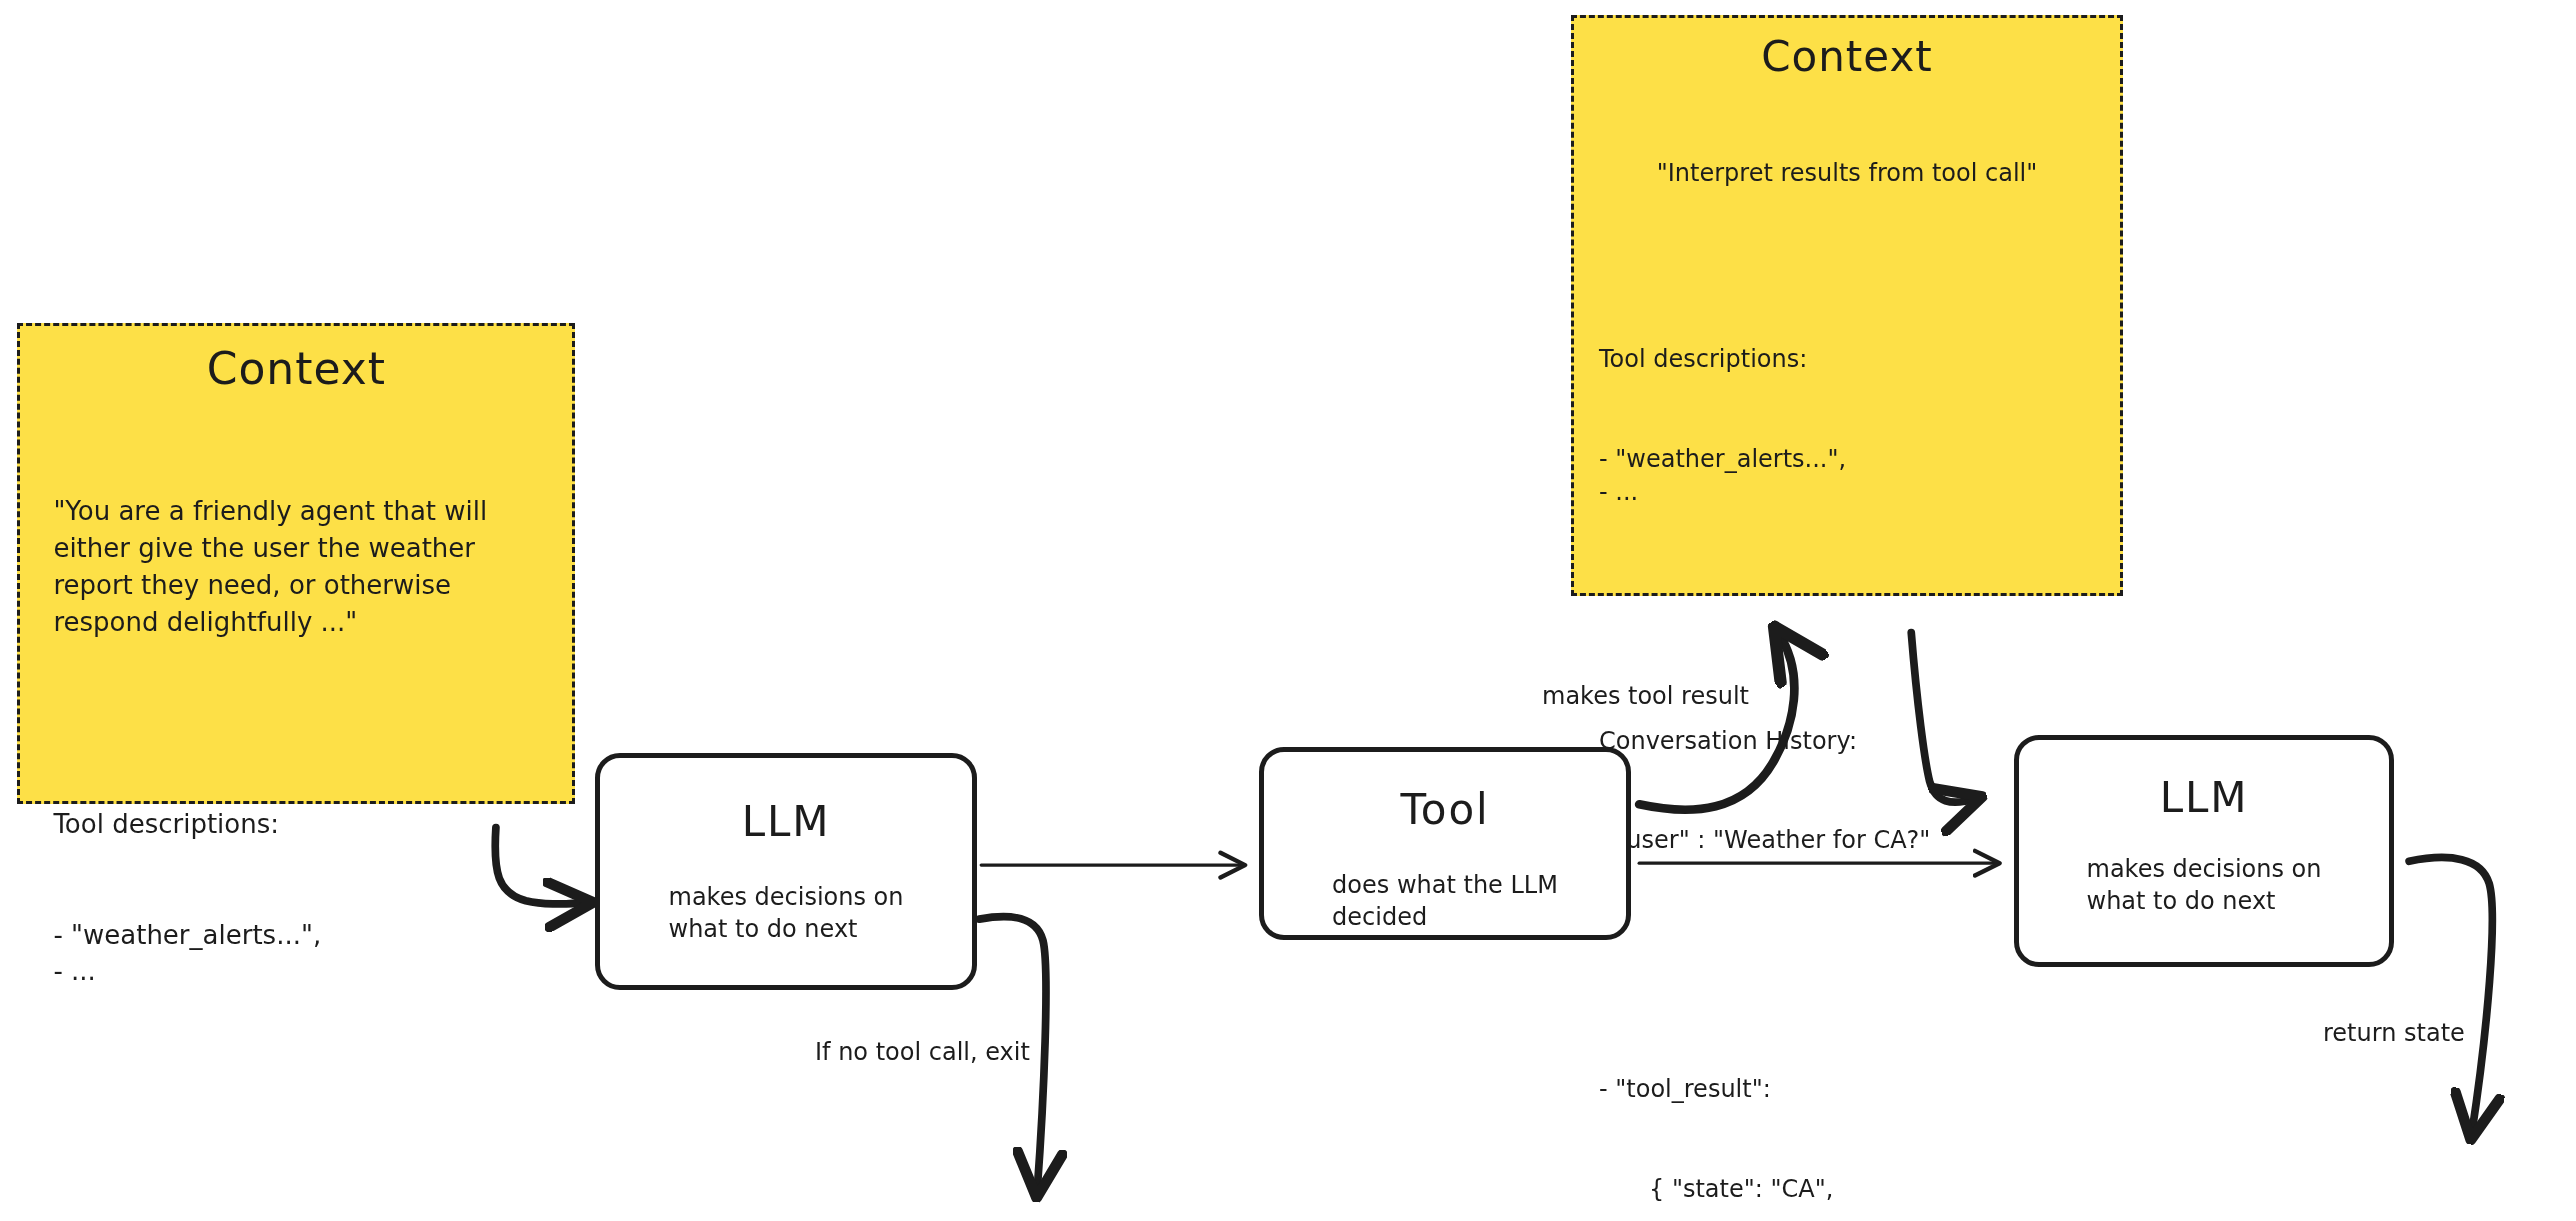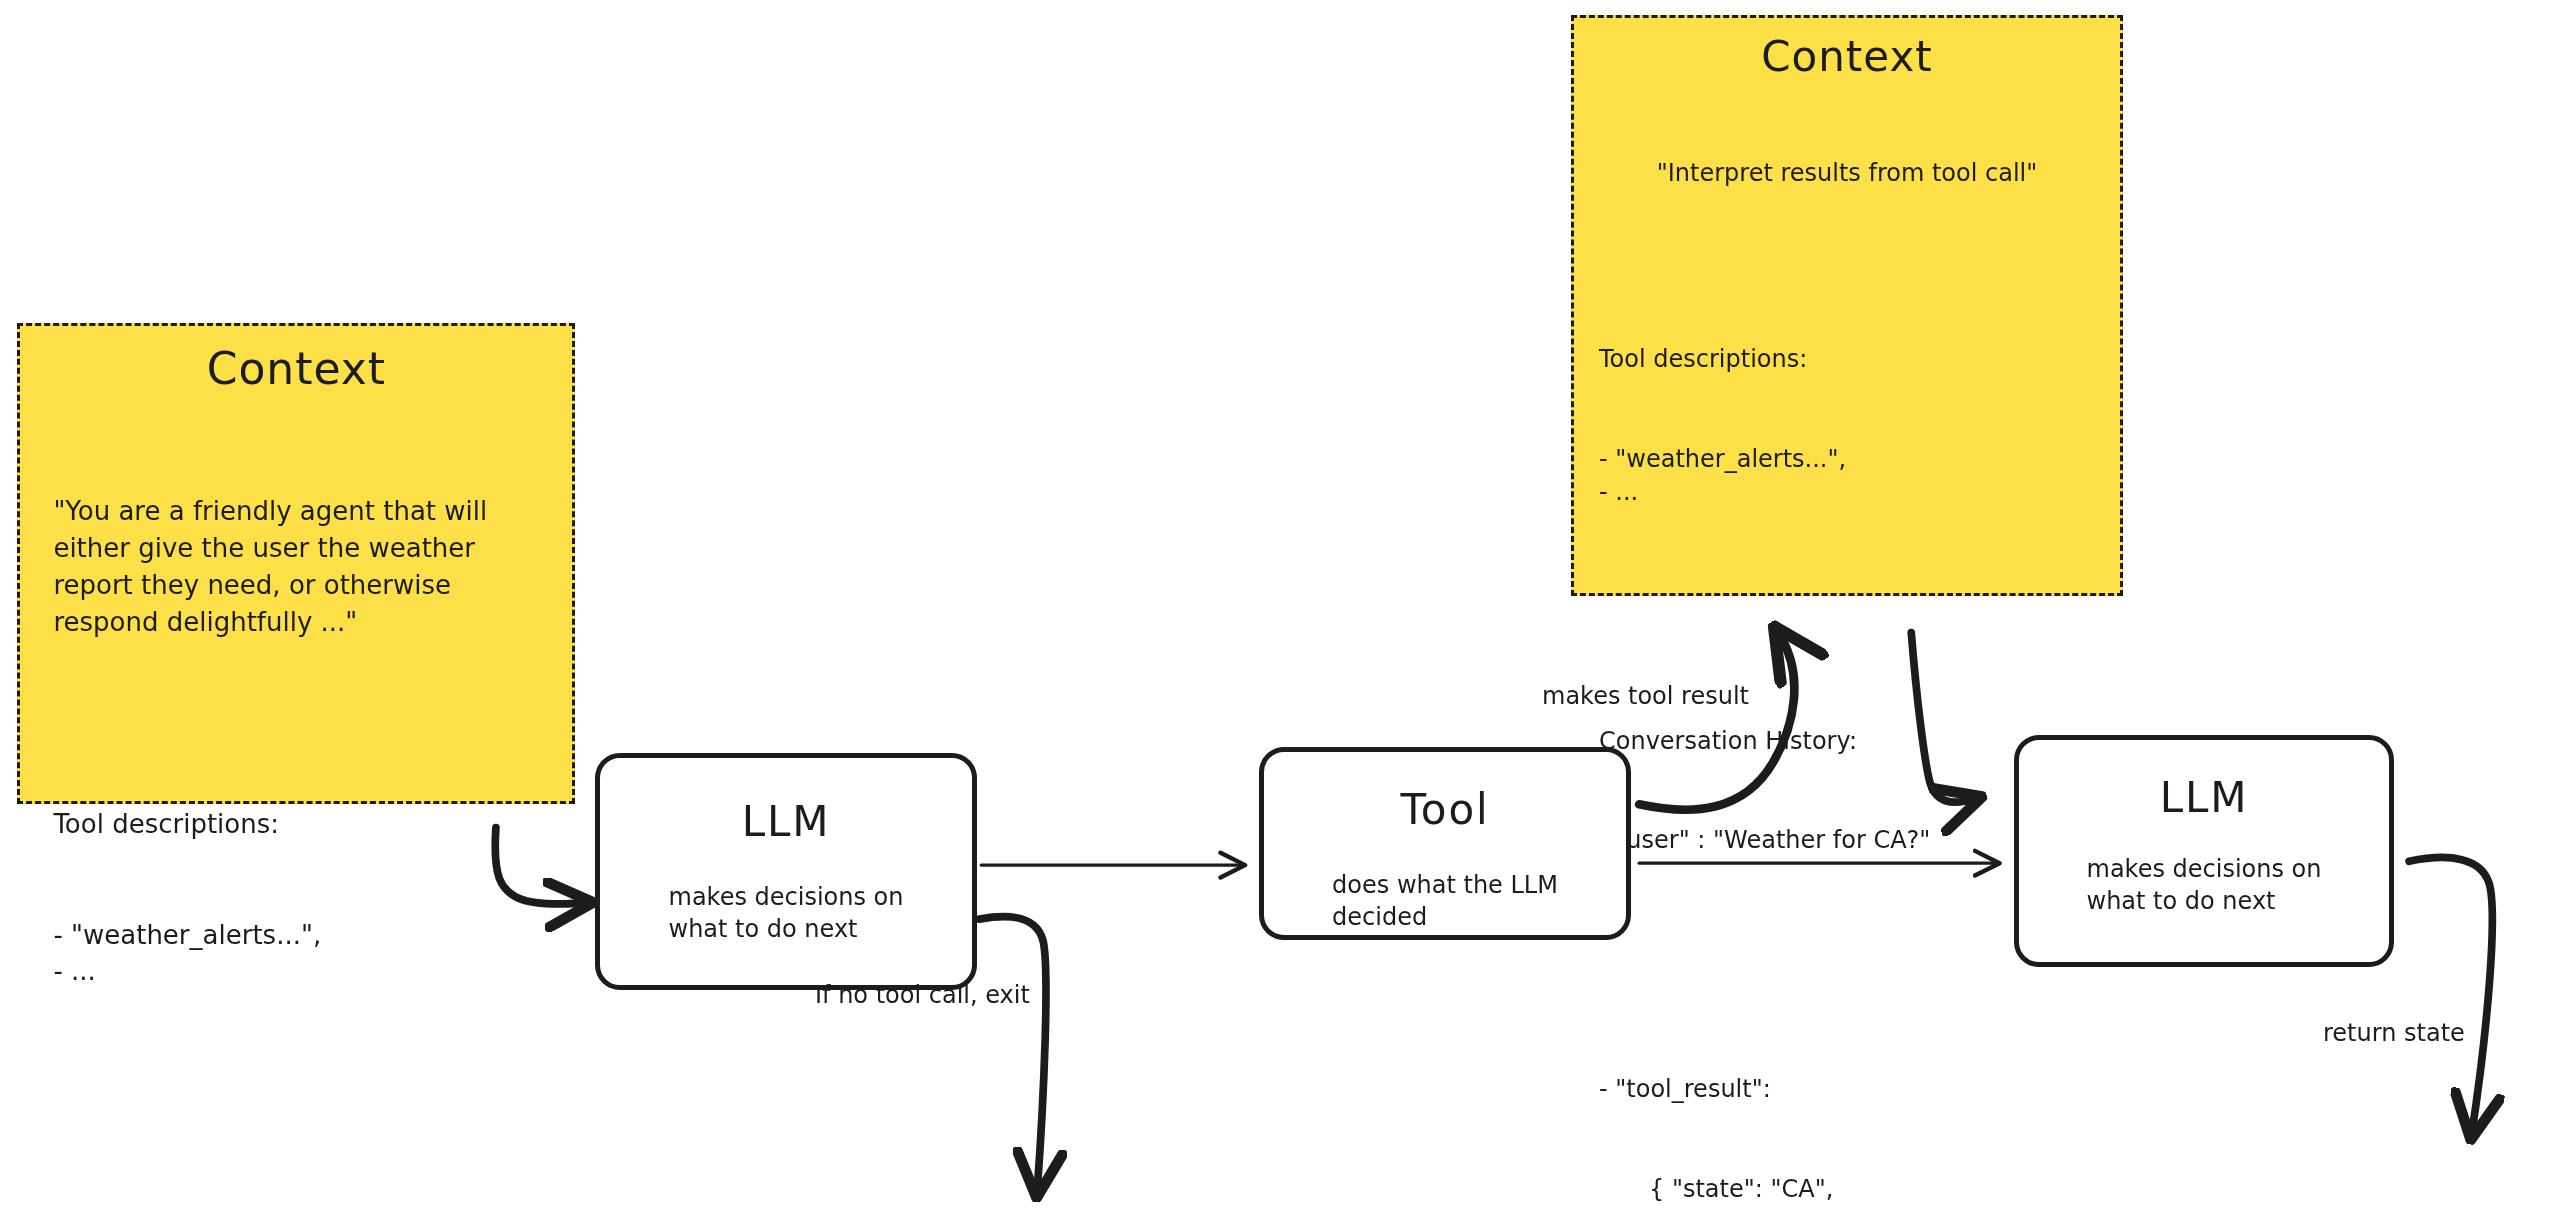--- a/index.html
+++ b/index.html
@@ -106,21 +106,21 @@
   #node-llm-2 .node-sub { margin-top: 31px; }
 
   
   .edge-label {
     position: absolute;
     font-family: "DejaVu Sans", sans-serif;
     font-size: 24px;
     color: #1c1c1c;
     white-space: nowrap;
   }
-  #label-exit { left: 815px; top: 981px; text-align: right; }
+  #label-exit { left: 815px; top: 1038px; text-align: right; }
   #label-append { left: 1542px; top: 682px; }
   #label-return { left: 2323px; top: 1019px; }
 </style>
 </head>
 <body>
 
 <div id="canvas">
 
   <svg class="layer" viewBox="0 0 2670 1266" preserveAspectRatio="none">
     <defs>

